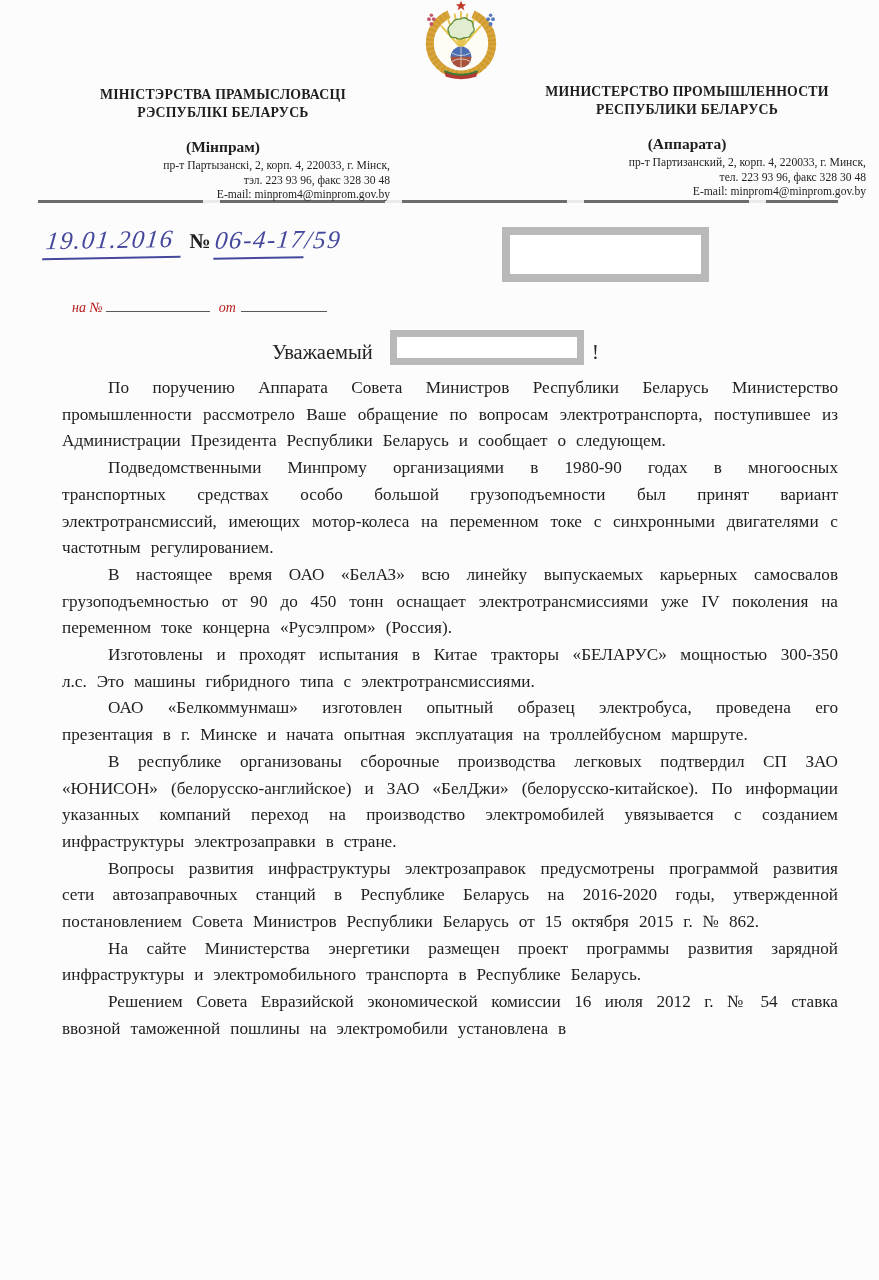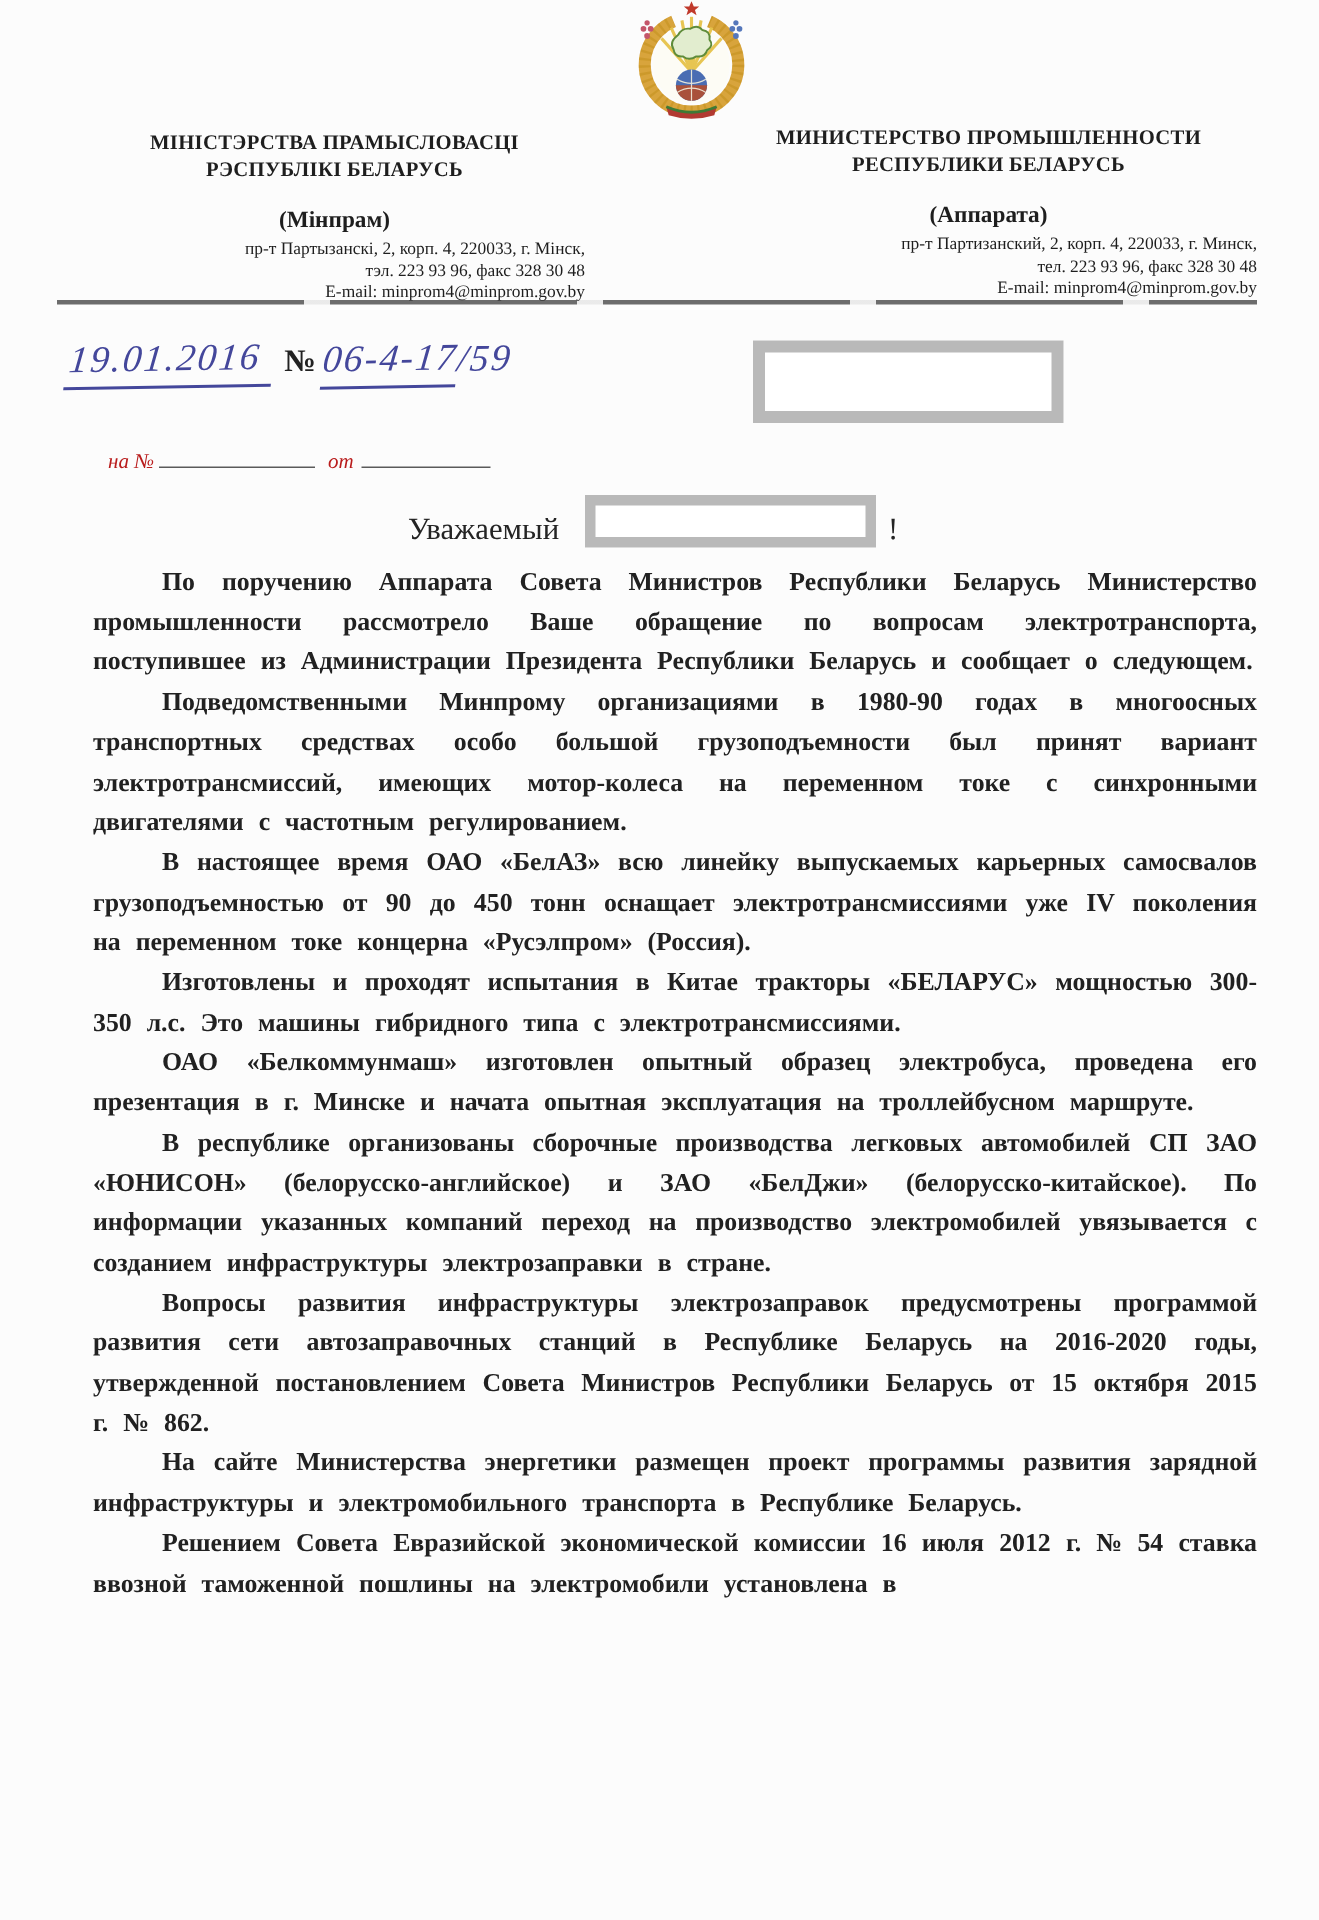--- a/index.html
+++ b/index.html
@@ -8,21 +8,21 @@
     background:#fcfcfc; overflow:hidden;
     font-family:"Liberation Serif", serif; color:#1e1e1e;padding-left:32px;
   }
 
   
   .emblem { position:absolute; left:420px; top:0px; width:82px; height:80px; }
 
   
   .hb { position:absolute; text-align:center; }
   .hb-left  { left:56px;  top:86px; width:334px; }
-  .hb-right { left:480px; top:83px; width:358px; }
+  .hb-right { left:508px; top:83px; width:358px; }
   .hb-title { font-weight:bold; font-size:13.8px; line-height:17.5px; letter-spacing:.2px; }
   .hb-short { font-weight:bold; font-size:15.5px; line-height:19px; margin-top:16px; }
   .hb-addr  { font-size:11.6px; line-height:14.6px; text-align:right; margin-top:3px; padding-left:8px; }
   .hb-right .hb-addr { padding-left:14px;font-family:Liberation Serif, serif; }
 
   .header-rule {
     position:absolute; left:38px; top:200px; width:800px; height:3px; opacity:.75;
     background:repeating-linear-gradient(90deg,#3c3c3c 0 165px, rgba(60,60,60,.12) 165px 182px);
   }
 
@@ -55,21 +55,21 @@
 
   
   .salutation { position:absolute; left:272px; top:330px; font-size:20.5px; color:#242424; }
 
   
   .body-text {
     position:absolute; left:62px; top:375px; width:776px;
     font-size:17.2px; line-height:26.7px; text-align:justify;
     word-spacing:.33em; color:#212121;
   }
-  .body-text p { margin:0; text-indent:46px;font-weight:bold; }
+  .body-text p { margin:0; text-indent:46px; }
 </style>
 </head>
 <body>
 
 <div class="page">
 
   <div class="emblem">
     <svg viewBox="0 0 100 100" width="82" height="80">
 
       <circle cx="50" cy="54" r="39" fill="none" stroke="#d8a43c" stroke-width="10"></circle>
@@ -164,19 +164,19 @@
     <span class="redaction-inline"></span>
     <span>!</span>
   </div>
 
   <div class="body-text">
     <p>По поручению Аппарата Совета Министров Республики Беларусь Министерство промышленности рассмотрело Ваше обращение по вопросам электротранспорта, поступившее из Администрации Президента Республики Беларусь и сообщает о следующем.</p>
     <p>Подведомственными Минпрому организациями в 1980-90 годах в многоосных транспортных средствах особо большой грузоподъемности был принят вариант электротрансмиссий, имеющих мотор-колеса на переменном токе с синхронными двигателями с частотным регулированием.</p>
     <p>В настоящее время ОАО «БелАЗ» всю линейку выпускаемых карьерных самосвалов грузоподъемностью от 90 до 450 тонн оснащает электротрансмиссиями уже IV поколения на переменном токе концерна «Русэлпром» (Россия).</p>
     <p>Изготовлены и проходят испытания в Китае тракторы «БЕЛАРУС» мощностью 300-350 л.с. Это машины гибридного типа с электротрансмиссиями.</p>
     <p>ОАО «Белкоммунмаш» изготовлен опытный образец электробуса, проведена его презентация в г. Минске и начата опытная эксплуатация на троллейбусном маршруте.</p>
-    <p>В республике организованы сборочные производства легковых автомобилей СП ЗАО «ЮНИСОН» (белорусско-английское) и ЗАО «БелДжи» (белорусско-китайское). По информации указанных компаний переход на производство электромобилей увязывается с созданием инфраструктуры электрозаправки в стране.</p>
+    <p>В республике организованы сборочные производства легковых подтвердил СП ЗАО «ЮНИСОН» (белорусско-английское) и ЗАО «БелДжи» (белорусско-китайское). По информации указанных компаний переход на производство электромобилей увязывается с созданием инфраструктуры электрозаправки в стране.</p>
     <p>Вопросы развития инфраструктуры электрозаправок предусмотрены программой развития сети автозаправочных станций в Республике Беларусь на 2016-2020 годы, утвержденной постановлением Совета Министров Республики Беларусь от 15 октября 2015 г. № 862.</p>
     <p>На сайте Министерства энергетики размещен проект программы развития зарядной инфраструктуры и электромобильного транспорта в Республике Беларусь.</p>
     <p>Решением Совета Евразийской экономической комиссии 16 июля 2012 г. № 54 ставка ввозной таможенной пошлины на электромобили установлена в</p>
   </div>
 
 </div>
 
 </body></html>

